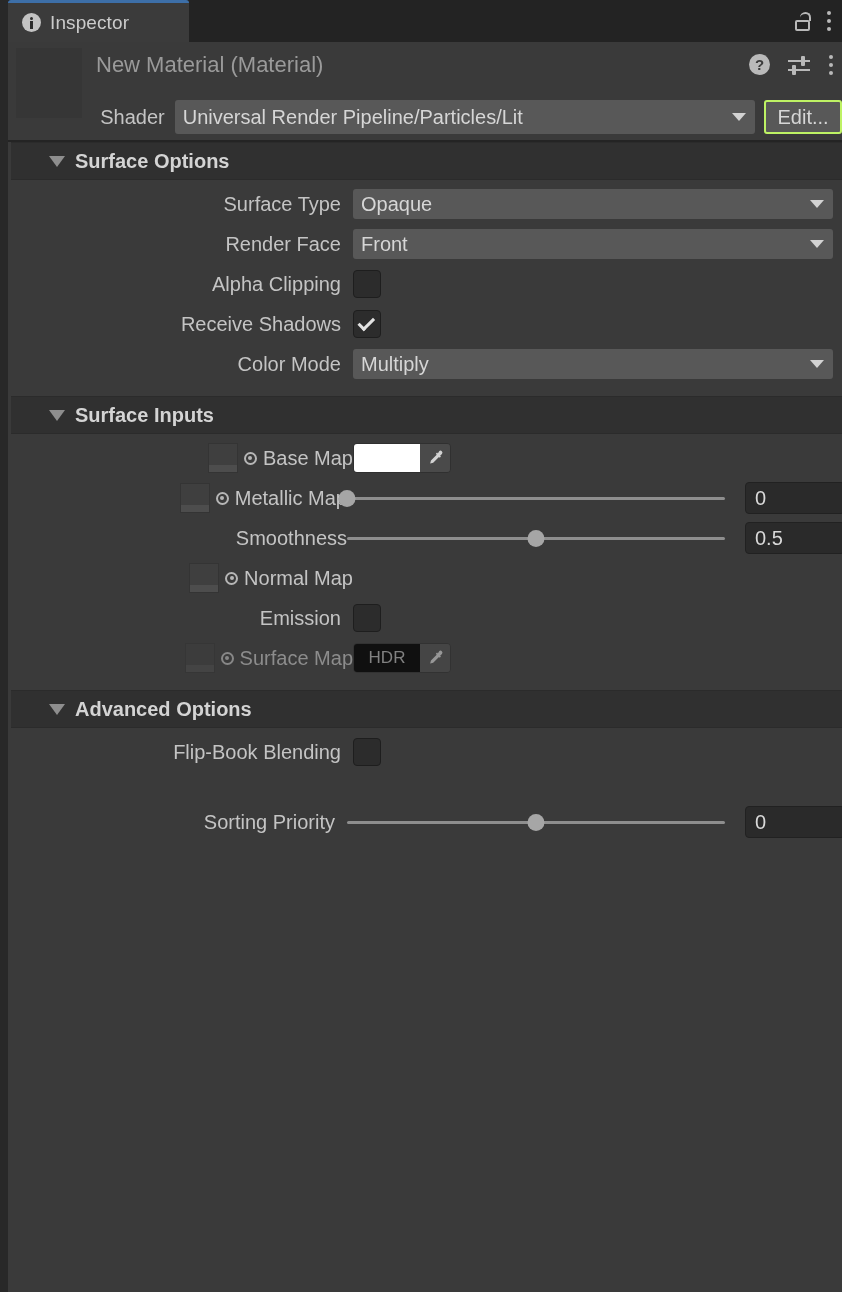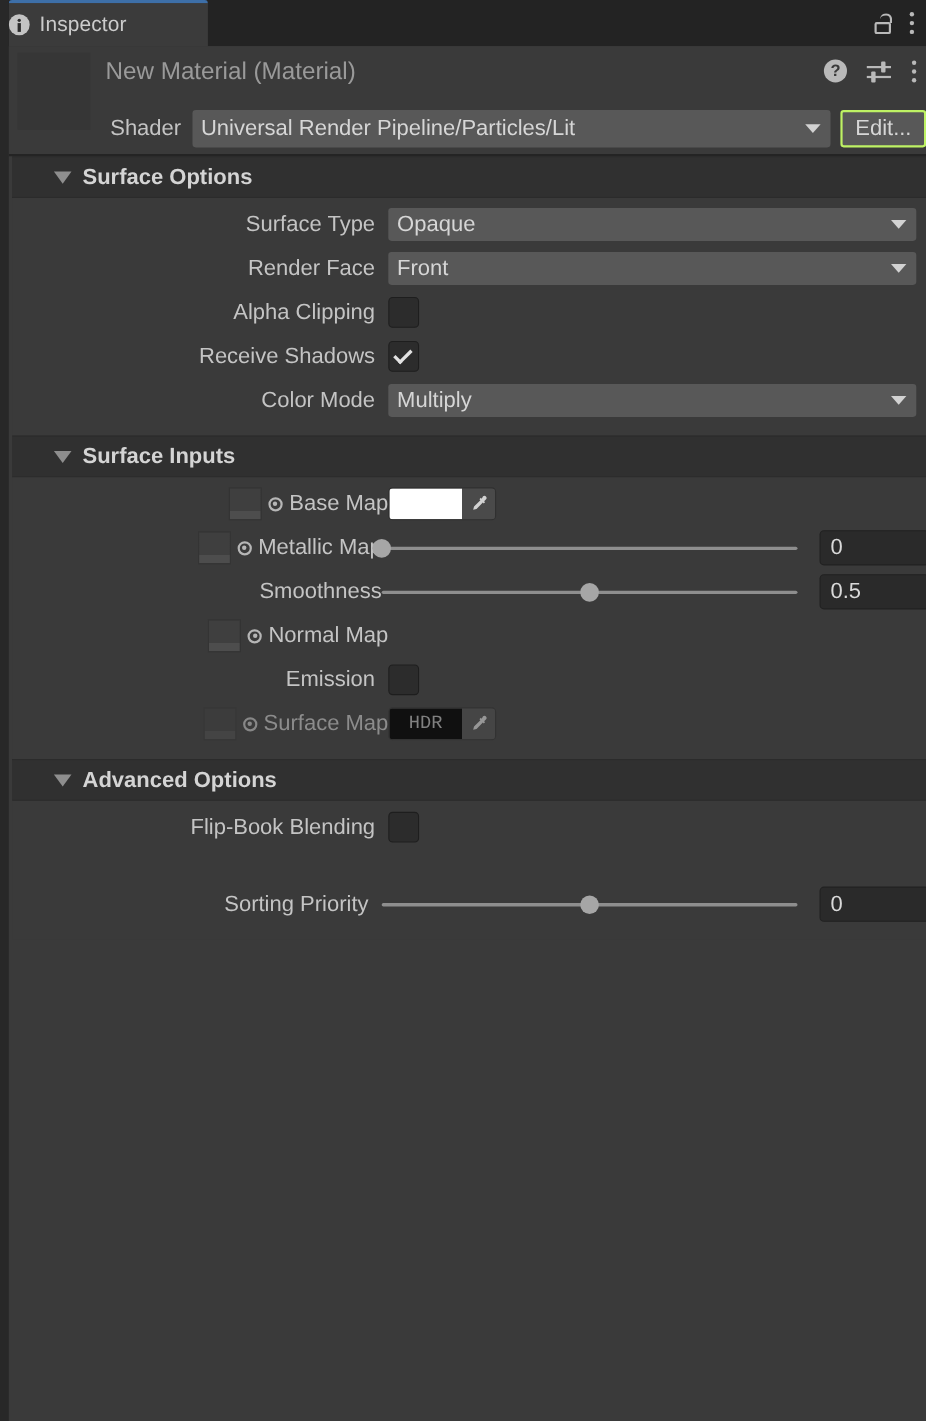--- a/index.html
+++ b/index.html
@@ -27,20 +27,21 @@
     width: 842px; height: 42px;
     background: #232323;
   }
   .tab {
     position: absolute; left: 8px; top: 0;
     width: 181px; height: 42px;
     background: #3b3b3b;
     border-top: 3px solid #3d6fa8;
     border-radius: 3px 3px 0 0;
     display: flex; align-items: center;
+    padding-left: 14px;
     gap: 9px;
   }
   .tab-label {
     font-size: 19px; color: #cbcbcb; letter-spacing: .1px;
   }
   .info-icon {
     width: 19px; height: 19px; border-radius: 50%;
     background: #c3c3c3; position: relative; flex: 0 0 auto;
   }
   .info-icon::before {
@@ -196,21 +197,21 @@
   .maprow .left {
     width: 342px; 
     display: flex; align-items: center; justify-content: flex-end; gap: 6px;
   }
   .maprow .mlabel { font-size: 20px; color: #c4c4c4; }
   .maprow .mlabel.dim { color: #8c8c8c; }
   
   .swatch-wrap {
     width: 98px; height: 30px; background: #404040;
     border: 1px solid #303030; border-radius: 4px;
-    display: flex; overflow: hidden; font-family: Liberation Mono, monospace;
+    display: flex; overflow: hidden;
   }
   .swatch-wrap.dim { opacity: .72; }
   .swatch { width: 66px; height: 100%; display: flex; align-items: center; justify-content: center; }
   .swatch-hdr { font-size: 17px; color: #9d9d9d; }
   .picker {
     flex: 1; display: flex; align-items: center; justify-content: center;
     background: #4a4a4a;
   }
   .eyedrop { width: 18px; height: 18px; }
   

